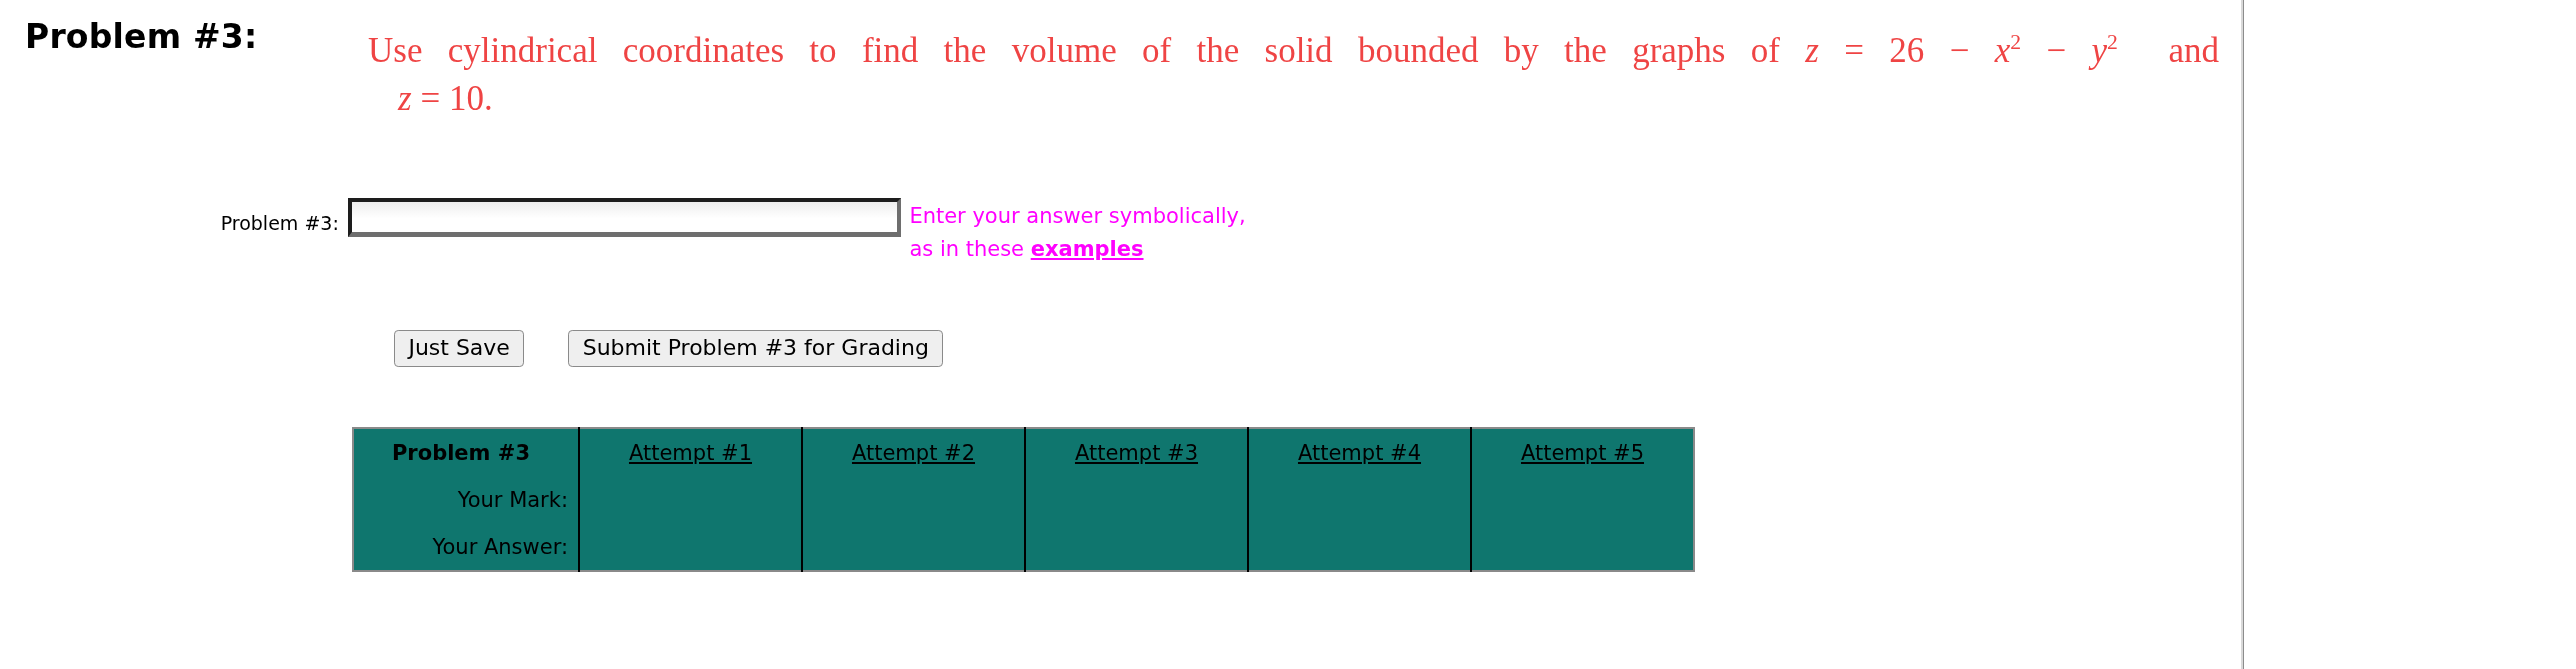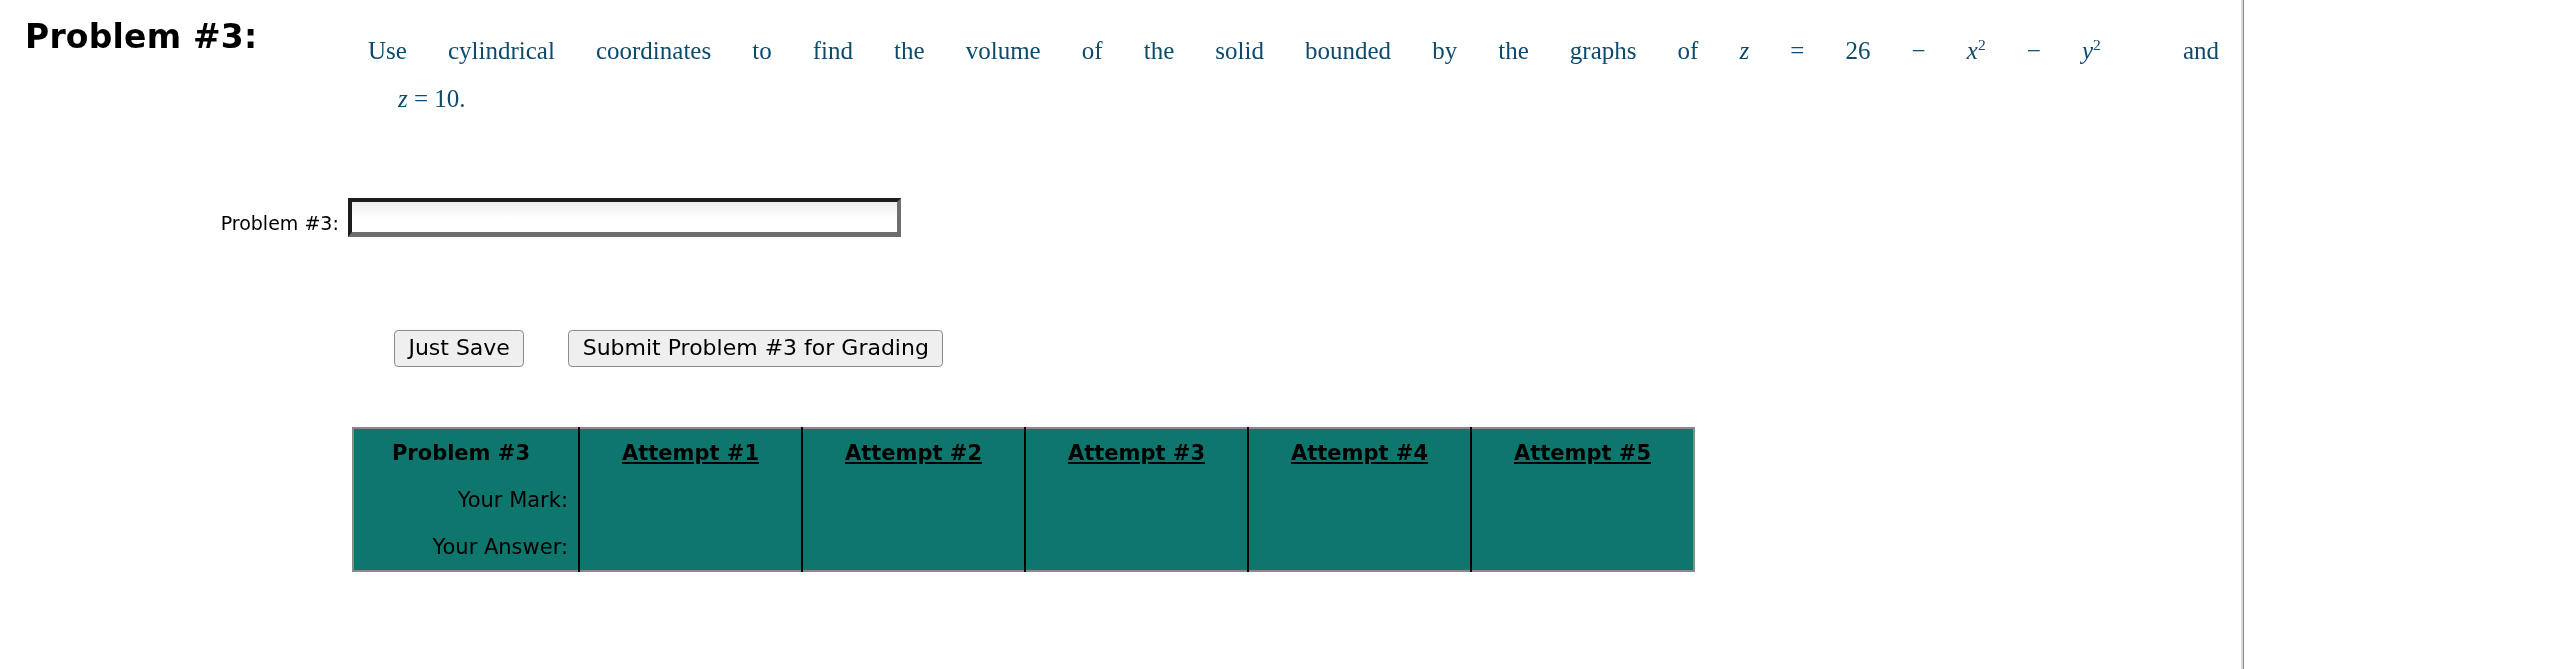--- a/index.html
+++ b/index.html
@@ -39,23 +39,23 @@
     font-weight: bold;
     font-size: 33px;
     line-height: 37px;
     color: #000;
     float: left;
     margin-right: 11.7px;
     letter-spacing: 0.2px;
   }
   #problem-body {
     font-family: "Liberation Serif", serif;
-    font-size: 25px;
+    font-size: 35px;
     line-height: 47px;
-    color: #0c4a6e;
+    color: #ef4444;
     text-align: justify;
     margin-left: 343px;
     padding-top: 8.4px;
   }
   #problem-body .mathvar {
     font-style: italic;
     font-family: "Liberation Serif", serif;
   }
   #problem-body .mathnum {
     font-style: normal;
@@ -188,37 +188,41 @@
   .attempt-col {
     width: 221px;
     text-align: center;
     border-right: 2.5px solid #000 !important;
   }
   .attempt-col.last {
     border-right: 0 !important;
   }
   .attempt-head {
     text-decoration: underline;
-    font-weight: bold;
+    font-weight: normal;
   }
 </style>
 </head>
 <body>
 
 <div id="problem-statement">
   <div id="problem-heading">Problem #3:</div>
   <div id="problem-body">
     <span class="pl-line1"><span>Use cylindrical coordinates to find the volume of the solid bounded by the graphs of </span><span class="mathrun"><span class="mathvar">z</span>&nbsp;<span class="mathnum">=</span>&nbsp;<span class="mathnum">26</span>&nbsp;<span class="mathnum">−</span>&nbsp;<span class="mathvar">x</span><sup>2</sup>&nbsp;<span class="mathnum">−</span>&nbsp;<span class="mathvar">y</span><sup>2</sup></span>&nbsp;&nbsp;<span>and</span></span>
     <span class="pl-line2"><span class="mathrun"><span class="mathvar">z</span>&nbsp;<span class="mathnum">=</span>&nbsp;<span class="mathnum">10.</span></span></span>
   </div>
 </div>
 
 <div id="answer-row">
   <div id="answer-label">Problem #3:</div>
   <input id="answer-input" type="text" value="" style="">
+  <div id="answer-hint">
+    <div>Enter your answer symbolically,</div>
+    <div><span>as in these </span><a id="examples-link">examples</a></div>
+  </div>
 </div>
 
 <div id="button-row">
   <button class="form-button" id="just-save-button">Just Save</button>
   <button class="form-button" id="submit-grading-button">Submit Problem #3 for Grading</button>
 </div>
 
 <div id="attempts-table-wrap">
   <table id="attempts-table">
     <tbody>

